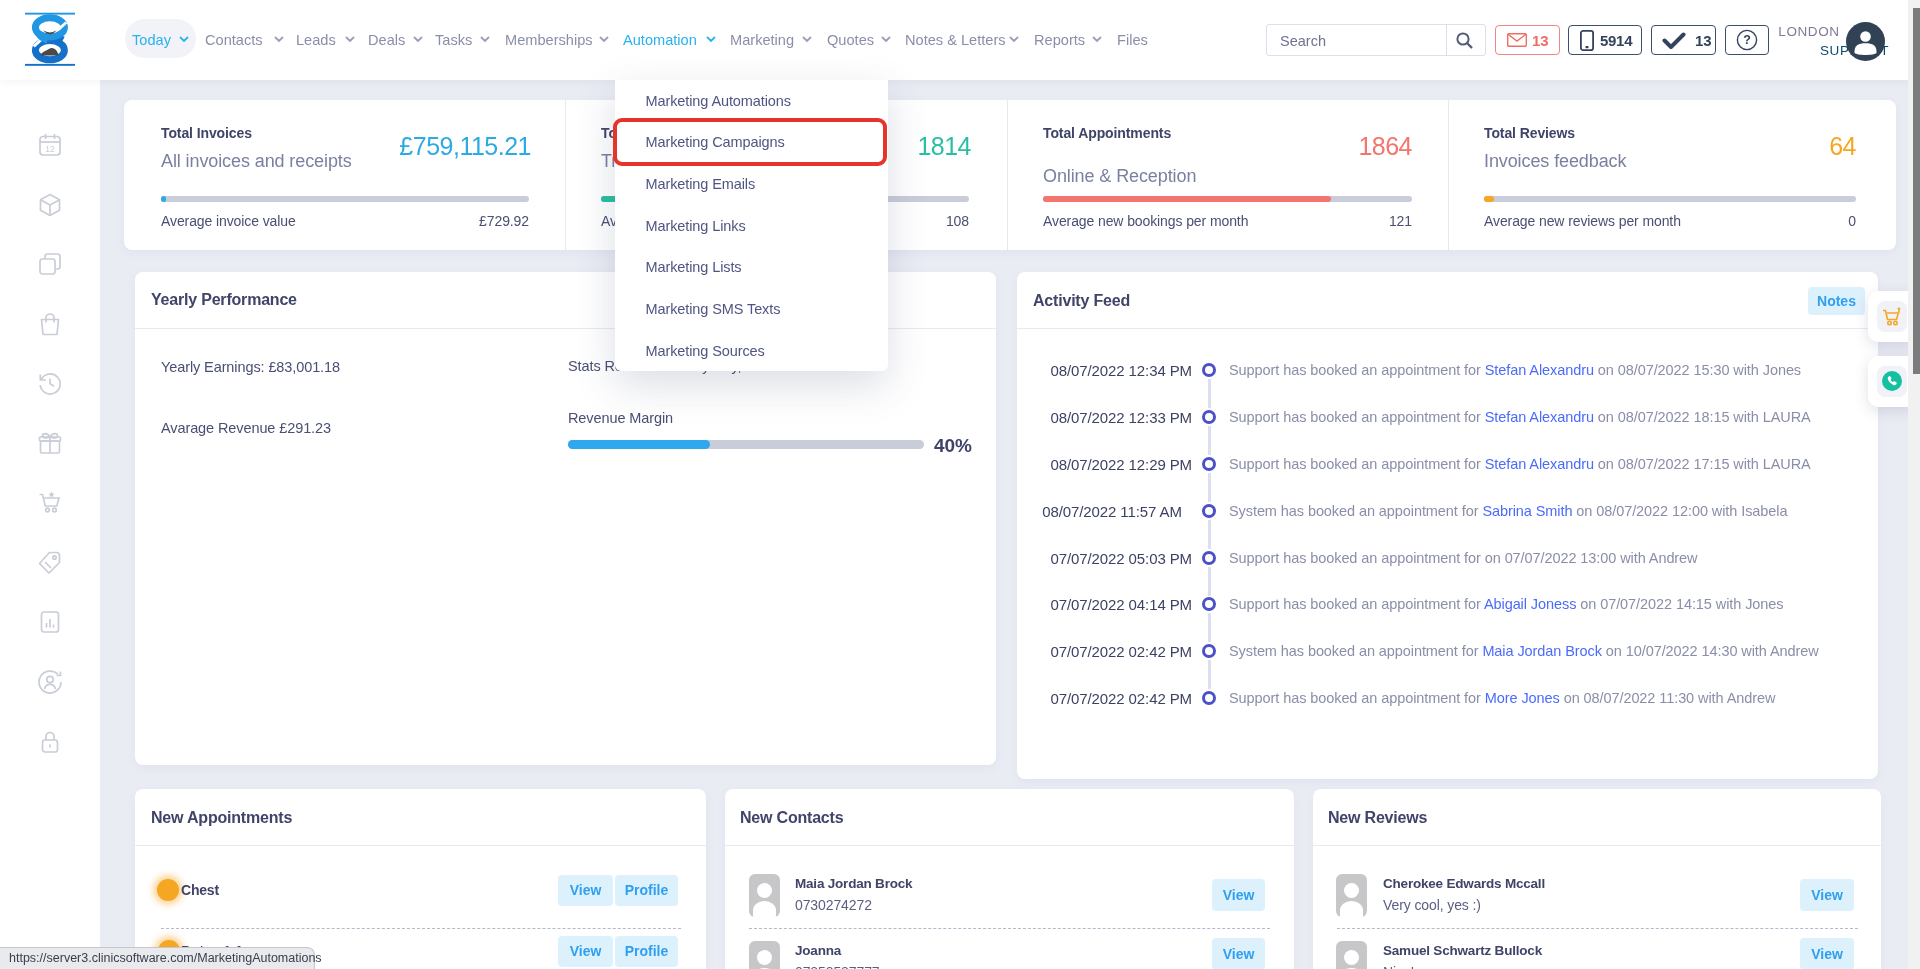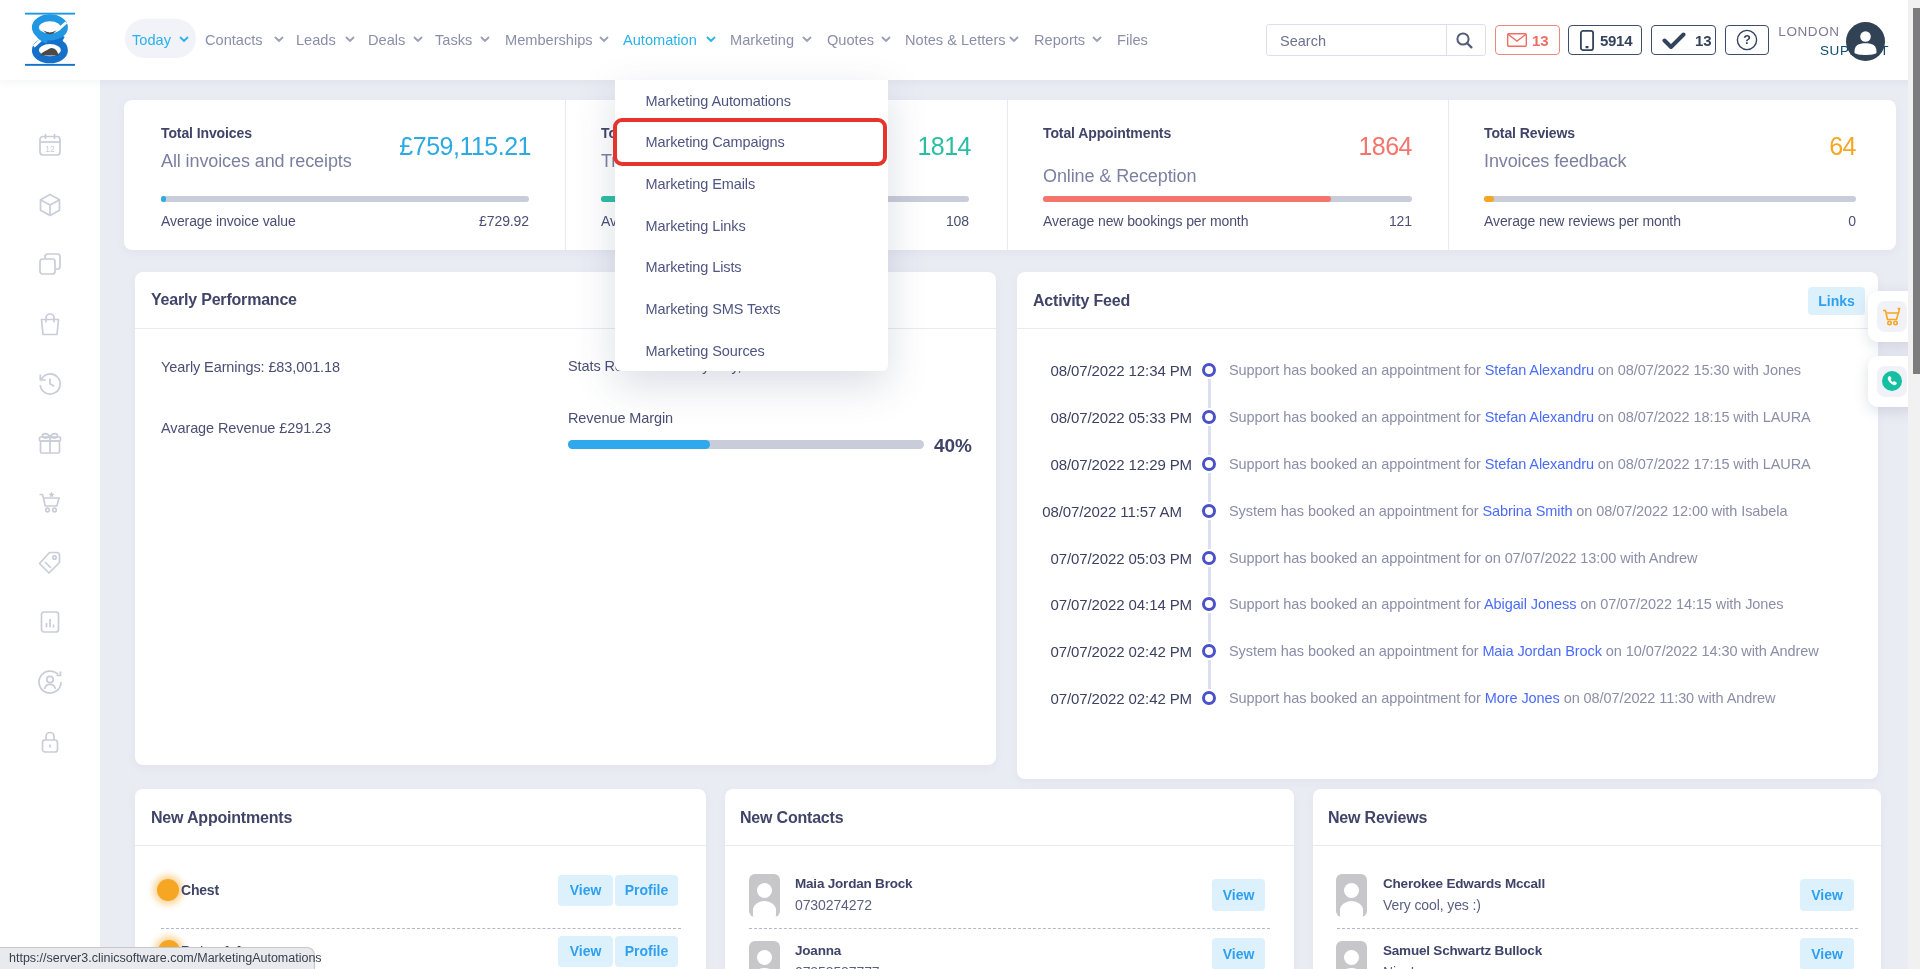--- a/index.html
+++ b/index.html
@@ -213,27 +213,27 @@
 <div class="abs" style="left:568px; top:358px; font-size:14.5px; color:#4a4f73; letter-spacing:-0.1px;">Stats Refreshed today July, 08</div>
 <div class="abs" style="left:161px; top:420px; font-size:14.5px; color:#4a4f73; letter-spacing:-0.1px;">Avarage Revenue £291.23</div>
 <div class="abs" style="left:568px; top:410px; font-size:14.5px; color:#4a4f73; letter-spacing:-0.1px;">Revenue Margin</div>
 <div class="abs" style="left:568px; top:440px; width:356px; height:9px; border-radius:4.5px; background:#c9ccd9;">
     <div style="position:absolute; left:0; top:0; width:142px; height:9px; border-radius:4.5px; background:#2fa8ee;"></div>
   </div>
 <div class="abs" style="left:872px; top:435px; width:100px; text-align:right; font-size:19px; font-weight:700; color:#3f4468;">40%</div>
 
 <div class="card" style="left:1017px; top:272px; width:861px; height:507px; box-shadow:0 3px 10px rgba(100,110,140,0.06);"></div>
 <div class="paneltitle" style="left:1033px; top:292px;">Activity Feed</div>
-<div class="btn-lite" style="left:1808px; top:287px; width:57px; height:28px; line-height:28px;">Links</div>
+<div class="btn-lite" style="left:1808px; top:287px; width:57px; height:28px; line-height:28px;">Notes</div>
 <div class="abs" style="left:1017px; top:328px; width:861px; height:1px; background:#e8eaf1;"></div>
 <div class="feedrow-date" style="left:1032px; top:362px;">08/07/2022 12:34 PM</div>
 <div class="fcircle" style="left:1202px; top:363px;"></div>
 <div class="fline" style="top:379px; height:29px;"></div>
 <div class="feedrow-text" style="left:1229px; top:362px;">Support has booked an appointment for <b>Stefan Alexandru</b> on 08/07/2022 15:30 with Jones</div>
-<div class="feedrow-date" style="left:1032px; top:409px;">08/07/2022 05:33 PM</div>
+<div class="feedrow-date" style="left:1032px; top:409px;">08/07/2022 12:33 PM</div>
 <div class="fcircle" style="left:1202px; top:410px;"></div>
 <div class="fline" style="top:426px; height:29px;"></div>
 <div class="feedrow-text" style="left:1229px; top:409px;">Support has booked an appointment for <b>Stefan Alexandru</b> on 08/07/2022 18:15 with LAURA</div>
 <div class="feedrow-date" style="left:1032px; top:456px;">08/07/2022 12:29 PM</div>
 <div class="fcircle" style="left:1202px; top:457px;"></div>
 <div class="fline" style="top:473px; height:29px;"></div>
 <div class="feedrow-text" style="left:1229px; top:456px;">Support has booked an appointment for <b>Stefan Alexandru</b> on 08/07/2022 17:15 with LAURA</div>
 <div class="feedrow-date" style="left:1032px; top:503px;text-align:center;">08/07/2022 11:57 AM</div>
 <div class="fcircle" style="left:1202px; top:504px;"></div>
 <div class="fline" style="top:520px; height:29px;"></div>

